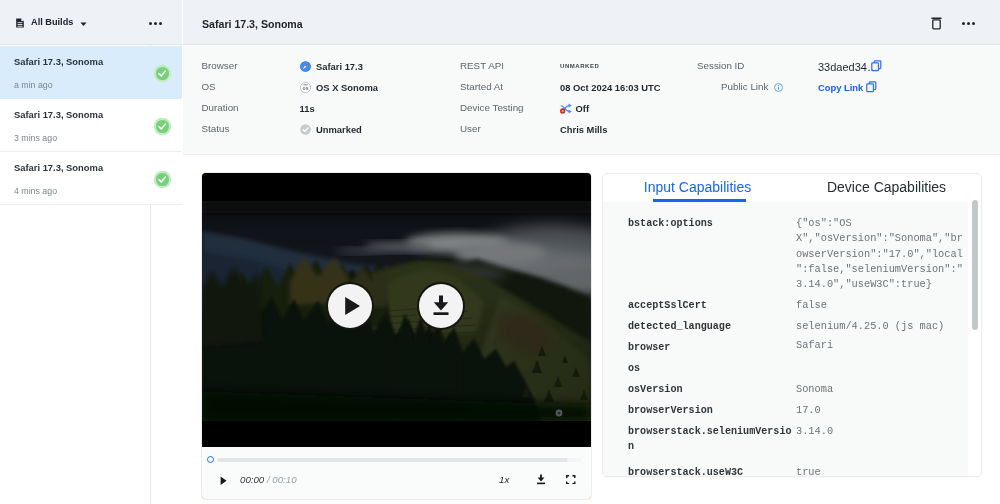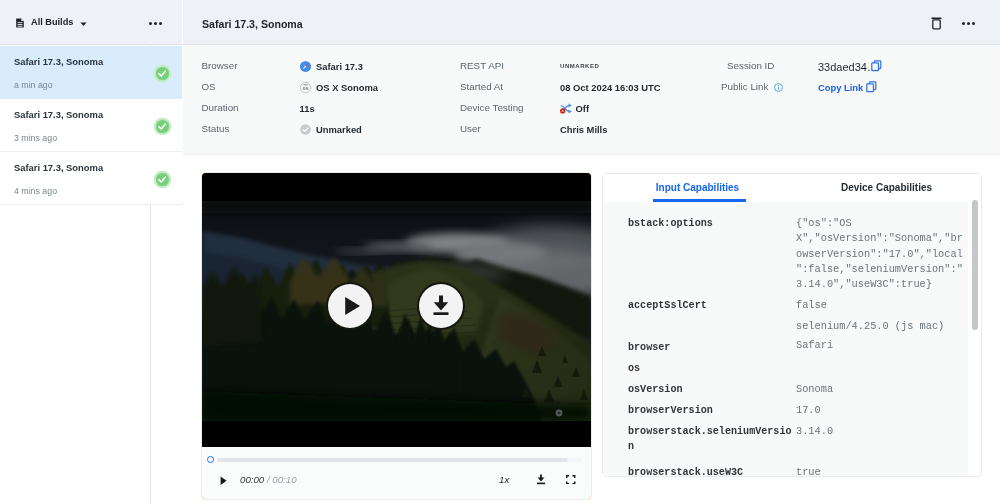--- a/index.html
+++ b/index.html
@@ -46,21 +46,21 @@
   .vbtn { position:absolute; top:111px; width:44px; height:44px; border-radius:50%;
     background:#f2f3f2; box-shadow:0 0 0 2px #15170f; }
   #vcontrols { position:absolute; left:0; top:274px; width:389px; height:52px;
     background:#fafbfb; border-radius:0 0 4px 4px; }
 
   #ccard { position:absolute; left:603px; top:174px; width:378px; height:302px;
     background:#fff; border-radius:4px; box-shadow:0 0 0 1px #e9ebec, 0 1px 3px rgba(0,0,0,0.04); }
   #tabs { position:absolute; left:0; top:0; width:378px; height:28px; background:#fff;
     border-radius:4px 4px 0 0; }
   .tab { position:absolute; top:0; width:189px; height:28px; text-align:center;
-    font-size:10px; font-weight:700; line-height:27px; }
+    font-size:14px; font-weight:400; line-height:27px; }
   #tab1 { left:0; color:#1567f1; }
   #tab1 .ul { position:absolute; left:50px; bottom:0; width:93px; height:2.6px;
     background:#1567f1; }
   #tab2 { left:189px; color:#242e34; }
   #cbody { position:absolute; left:0; top:28px; width:365px; height:274px;
     background:#f8f9f9; font-family:"Liberation Mono", monospace; }
   .ck { position:absolute; left:25px; font-size:10.1px; font-weight:700; color:#2e363a;
     width:168px; word-break:break-all; line-height:15.3px; }
   .cv { position:absolute; left:193px; font-size:10.3px; color:#6b7479; width:170px;
     overflow-wrap:break-word; line-height:15.3px; }
@@ -170,21 +170,21 @@
   <svg class="abs" style="left:377px; top:56.5px;" width="12.5" height="11" viewBox="0 0 15 13">
     <path d="M1 3 C5 3 6 10 11 10 M1 10 C5 10 6 3 11 3" stroke="#4a90f4" stroke-width="1.7" fill="none"></path>
     <path d="M10.3 0.6 L14.2 3 L10.3 5.4 Z" fill="#4a90f4"></path>
     <path d="M10.3 7.6 L14.2 10 L10.3 12.4 Z" fill="#4a90f4"></path>
     <circle cx="3.2" cy="9.4" r="3.1" fill="#cc2418"></circle>
     <rect x="1.7" y="8.9" width="3" height="1.1" rx="0.5" fill="#fff"></rect>
   </svg>
   <div class="val" style="left:392.5px; top:57.5px;">Off</div>
   <div class="val" style="left:377px; top:78.5px;">Chris Mills</div>
 
-  <div class="lbl" style="left:544px; top:15px;">Session ID</div>
+  <div class="lbl" style="left:514px; top:15px;">Session ID</div>
   <div class="lbl" style="left:538px; top:36px;">Public Link</div>
   <svg class="abs" style="left:591px; top:37px;" width="9" height="9" viewBox="0 0 12 12">
     <circle cx="6" cy="6" r="5.3" fill="none" stroke="#58a6e8" stroke-width="1.3"></circle>
     <rect x="5.3" y="5" width="1.4" height="4" fill="#58a6e8"></rect>
     <rect x="5.3" y="2.6" width="1.4" height="1.4" fill="#58a6e8"></rect>
   </svg>
 
   <div class="valr" style="left:635px; top:15.5px;">33daed34…</div>
   <svg class="abs" style="left:688px; top:14px;" width="11" height="12" viewBox="0 0 14 15">
     <rect x="1" y="3.5" width="8.5" height="10" rx="1" fill="none" stroke="#2d74e8" stroke-width="1.6"></rect>
@@ -310,20 +310,21 @@
 <div id="ccard">
   <div id="tabs">
     <div class="tab" id="tab1">Input Capabilities<div class="ul"></div></div>
     <div class="tab" id="tab2">Device Capabilities</div>
   </div>
   <div id="cbody">
     <div class="ck" style="top:14px;">bstack:options</div>
     <div class="cv" style="top:14px;">{"os":"OS X","osVersion":"Sonoma","browserVersion":"17.0","local":false,"seleniumVersion":"3.14.0","useW3C":true}</div>
     <div class="ck" style="top:96px;">acceptSslCert</div>
     <div class="cv" style="top:96px;">false</div>
+    <div class="ck" style="top:117px;">detected_language</div>
     <div class="cv" style="top:117px;">selenium/4.25.0 (js mac)</div>
     <div class="ck" style="top:138px;">browser</div>
     <div class="cv" style="top:124px;margin-top:12px;">Safari</div>
     <div class="ck" style="top:159px;">os</div>
     <div class="ck" style="top:180px;">osVersion</div>
     <div class="cv" style="top:180px;">Sonoma</div>
     <div class="ck" style="top:201px;">browserVersion</div>
     <div class="cv" style="top:201px;">17.0</div>
     <div class="ck" style="top:222px;">browserstack.seleniumVersion</div>
     <div class="cv" style="top:222px;">3.14.0</div>

